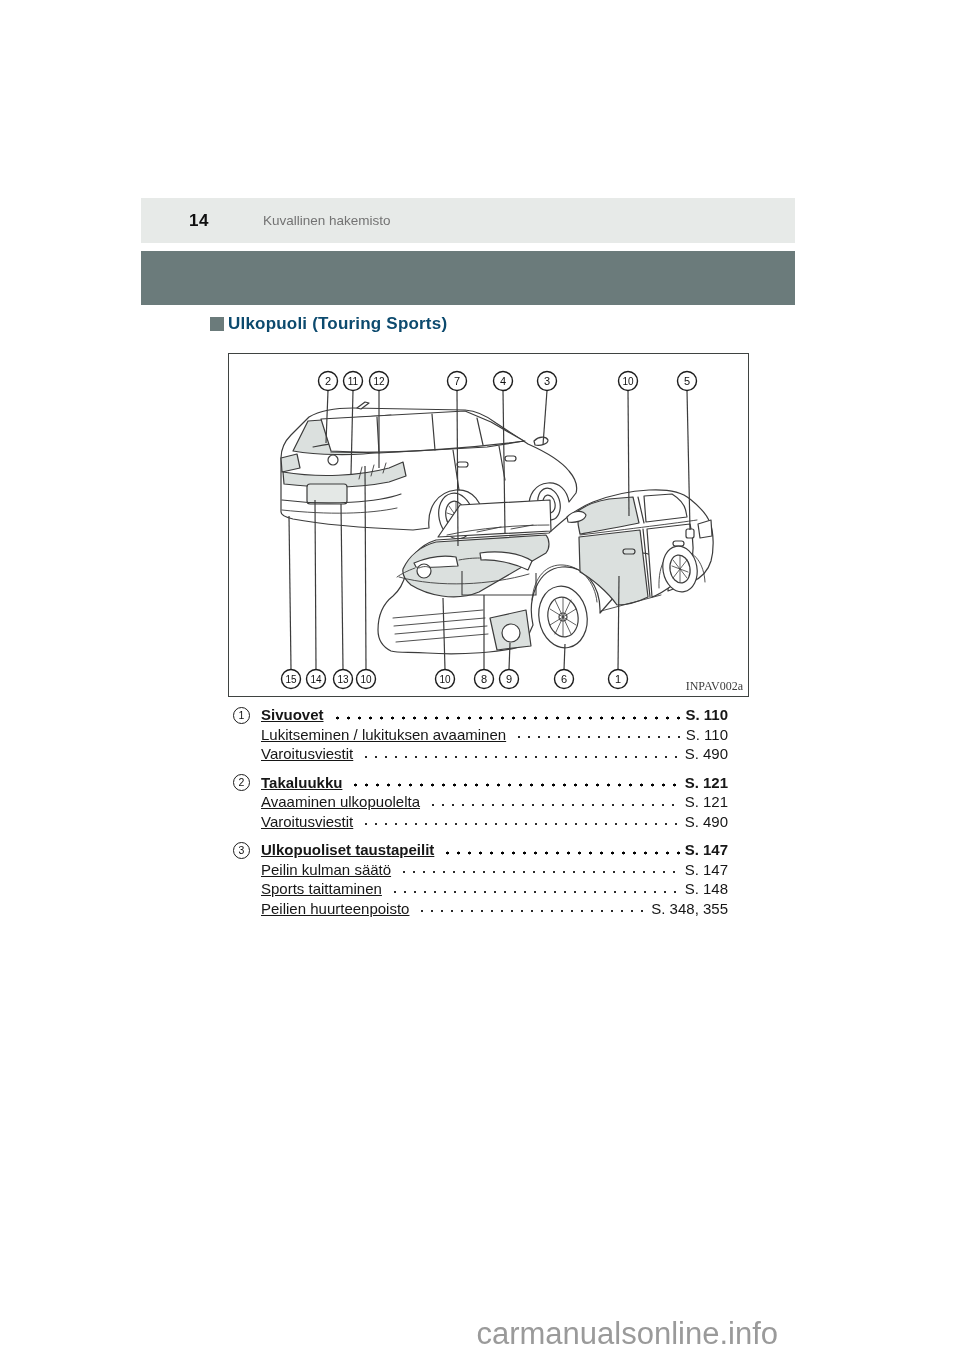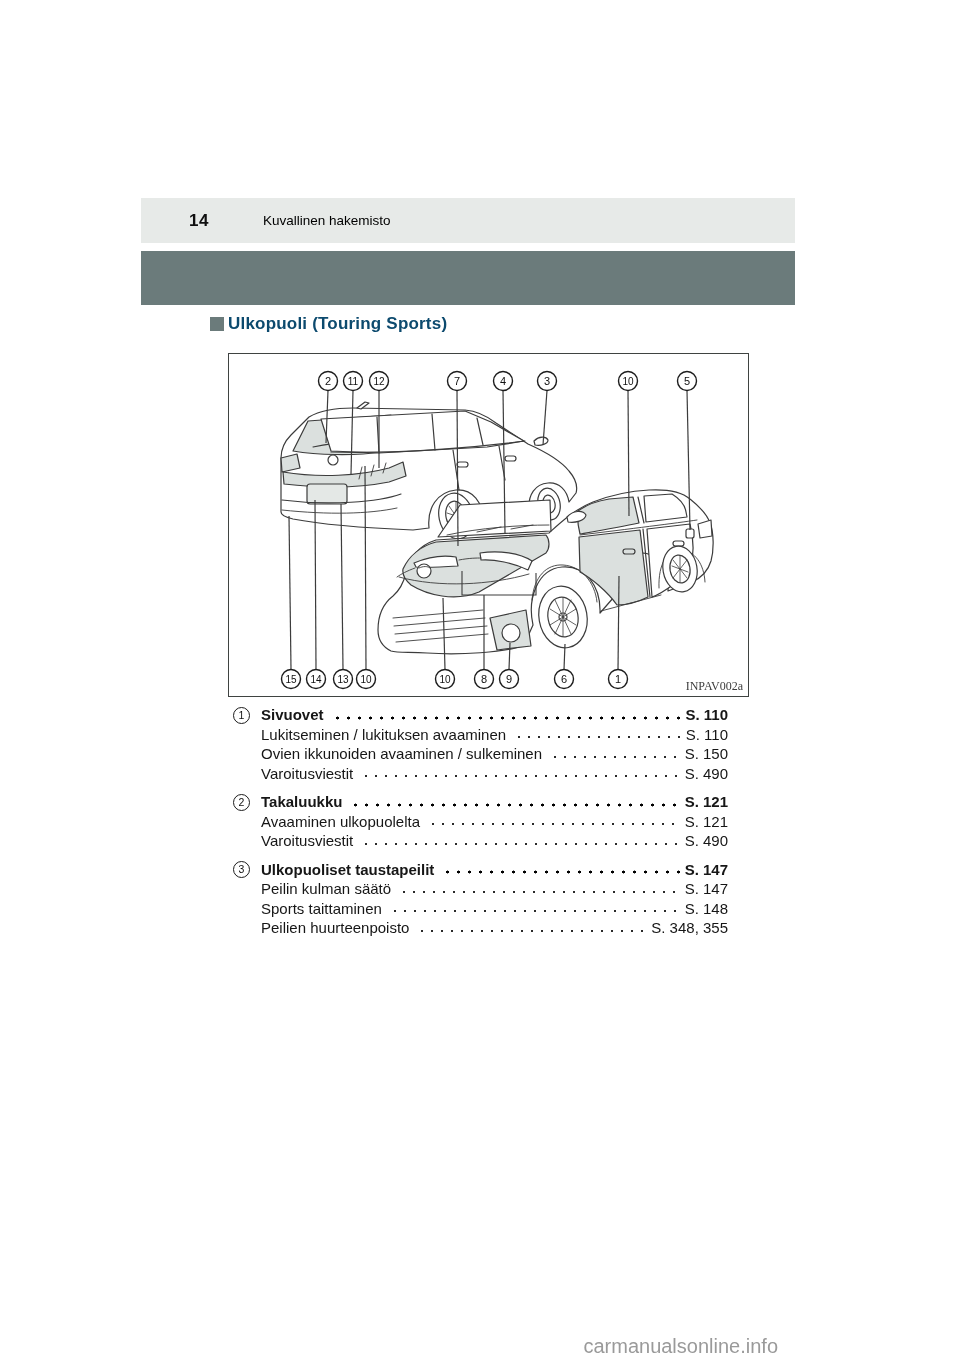--- a/index.html
+++ b/index.html
@@ -3,21 +3,21 @@
 <meta charset="utf-8">
 <style>
   html,body{margin:0;padding:0;background:#ffffff;}
   .page{position:relative;width:795px;height:1358px;background:#ffffff;overflow:hidden;
         font-family:"Liberation Sans",sans-serif;color:#161616;}
 
   
   .header-bar{position:absolute;left:141px;top:198px;width:677px;height:45px;
               background:#e7eae8;display:flex;align-items:center;}
   .page-num{margin-left:48px;font-size:17px;font-weight:bold;color:#101010;letter-spacing:.5px;}
-  .header-title{margin-left:54px;font-size:13.5px;color:#000000;}
+  .header-title{margin-left:54px;font-size:13.5px;color:#737373;}
   .chapter-band{position:absolute;left:141px;top:251px;width:677px;height:54px;background:#6b7b7b;}
 
   
   .section-heading{position:absolute;left:210px;top:314px;display:flex;align-items:center;}
   .heading-square{width:14px;height:14px;background:#6b7b7b;flex:none;}
   .heading-text{font-size:17px;font-weight:bold;color:#0c4a6e;margin-left:4px;letter-spacing:.2px;}
 
   
   .diagram-box{position:absolute;left:228px;top:353px;width:519px;height:342px;
                border:1.5px solid #3f4341;background:#ffffff;}
@@ -26,31 +26,31 @@
 
   
   .index{position:absolute;left:233px;top:705px;width:495px;font-size:15px;line-height:19.5px;}
   .index-group{margin-bottom:9px;}
   .row{display:flex;align-items:baseline;height:19.5px;white-space:nowrap;}
   .row.main{font-weight:bold;}
   .circ-num{flex:none;width:15px;height:15px;border:1.2px solid #1c1c1c;border-radius:50%;
             align-self:center;display:flex;align-items:center;justify-content:center;
             font-size:10.5px;font-weight:normal;margin-right:11px;margin-top:1px;color:#111;}
   .row.sub{padding-left:28px;font-weight:normal;}
-  .lbl{flex:none;}
+  .lbl{flex:none;text-decoration:underline;}
   .lbl sup{font-size:9.5px;font-weight:bold;position:relative;top:-1px;letter-spacing:.5px;}
   .dots{flex:1 1 auto;align-self:stretch;margin:0 3px 0 6px;
         background-image:radial-gradient(circle,#2a2a2a 1.05px,rgba(0,0,0,0) 1.45px);
         background-size:10px 6px;background-repeat:repeat-x;background-position:left 2px bottom 4px;}
   .row.main .dots{background-image:radial-gradient(circle,#000 1.3px,rgba(0,0,0,0) 1.7px);
         background-size:11px 6px;}
   .pref{flex:none;}
 
   
-  .watermark{position:absolute;right:17px;bottom:0;font-size:20px;color:#9a9a9a;}
+  .watermark{position:absolute;right:17px;bottom:6px;font-size:31px;color:#9a9a9a;}
 </style>
 </head>
 <body>
 
 <div class="page">
 
   <div class="header-bar">
     <span class="page-num">14</span>
     <span class="header-title">Kuvallinen hakemisto</span>
   </div>
@@ -213,25 +213,20 @@
           <span class="lbl">Sivuovet</span>
           <span class="dots"></span>
           <span class="pref">S. 110</span>
         </div>
         <div class="row sub">
           <span class="lbl">Lukitseminen / lukituksen avaaminen</span>
           <span class="dots"></span>
           <span class="pref">S. 110</span>
         </div>
         <div class="row sub">
-          <span class="lbl">Ovien ikkunoiden avaaminen / sulkeminen</span>
-          <span class="dots"></span>
-          <span class="pref">S. 150</span>
-        </div>
-        <div class="row sub">
           <span class="lbl">Varoitusviestit</span>
           <span class="dots"></span>
           <span class="pref">S. 490</span>
         </div>
       </div>
       <div class="index-group">
         <div class="row main">
           <span class="circ-num">2</span>
           <span class="lbl">Takaluukku</span>
           <span class="dots"></span>

